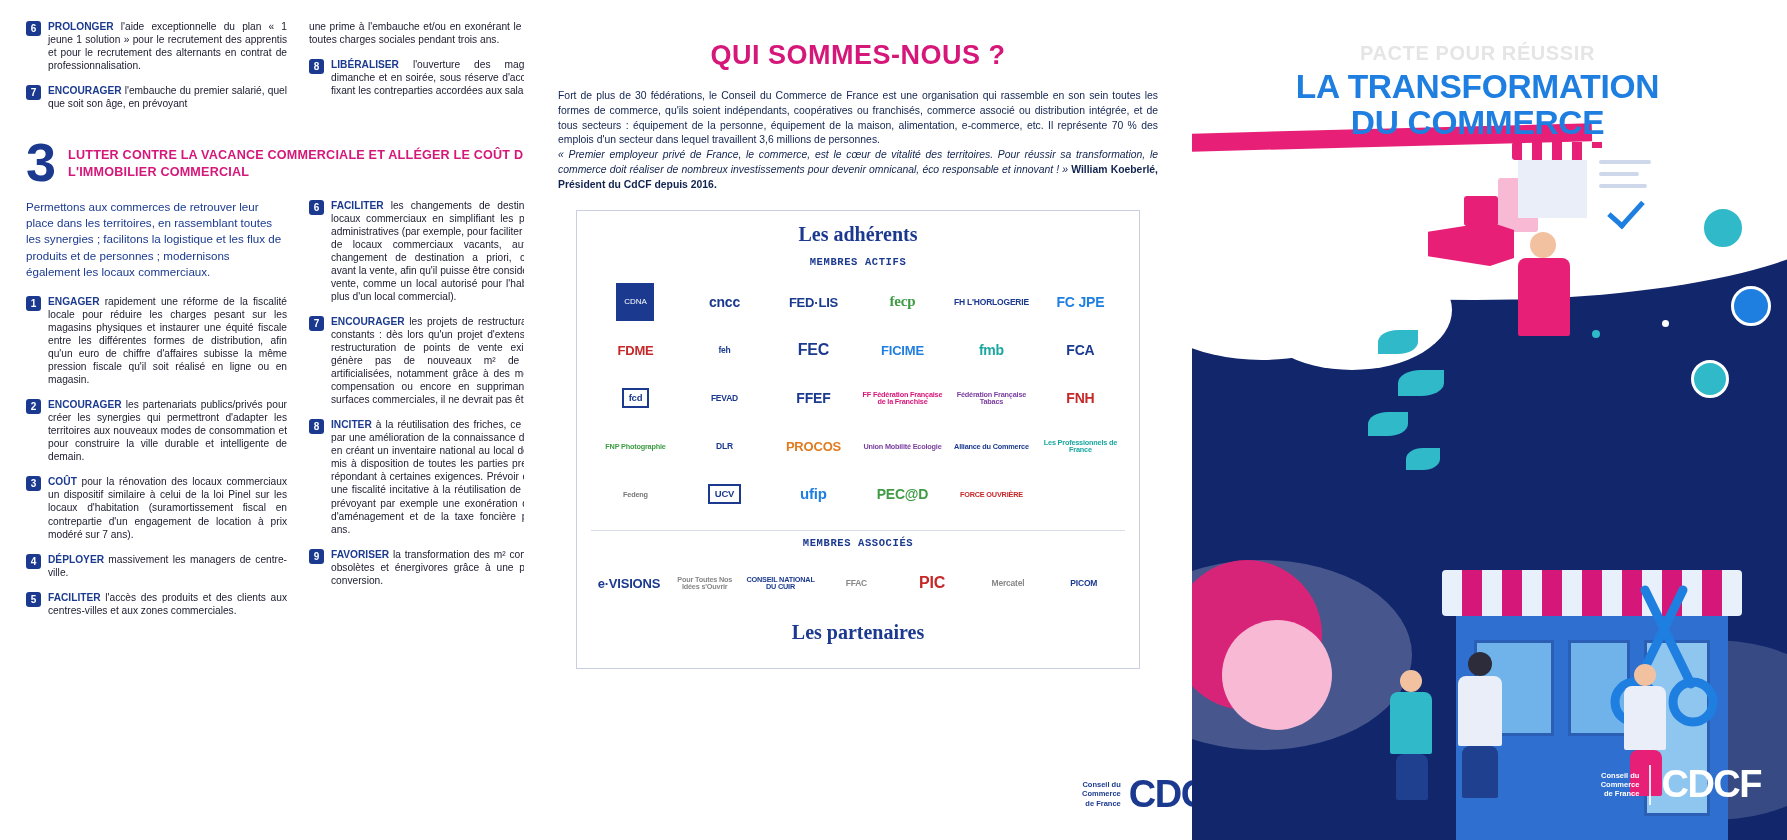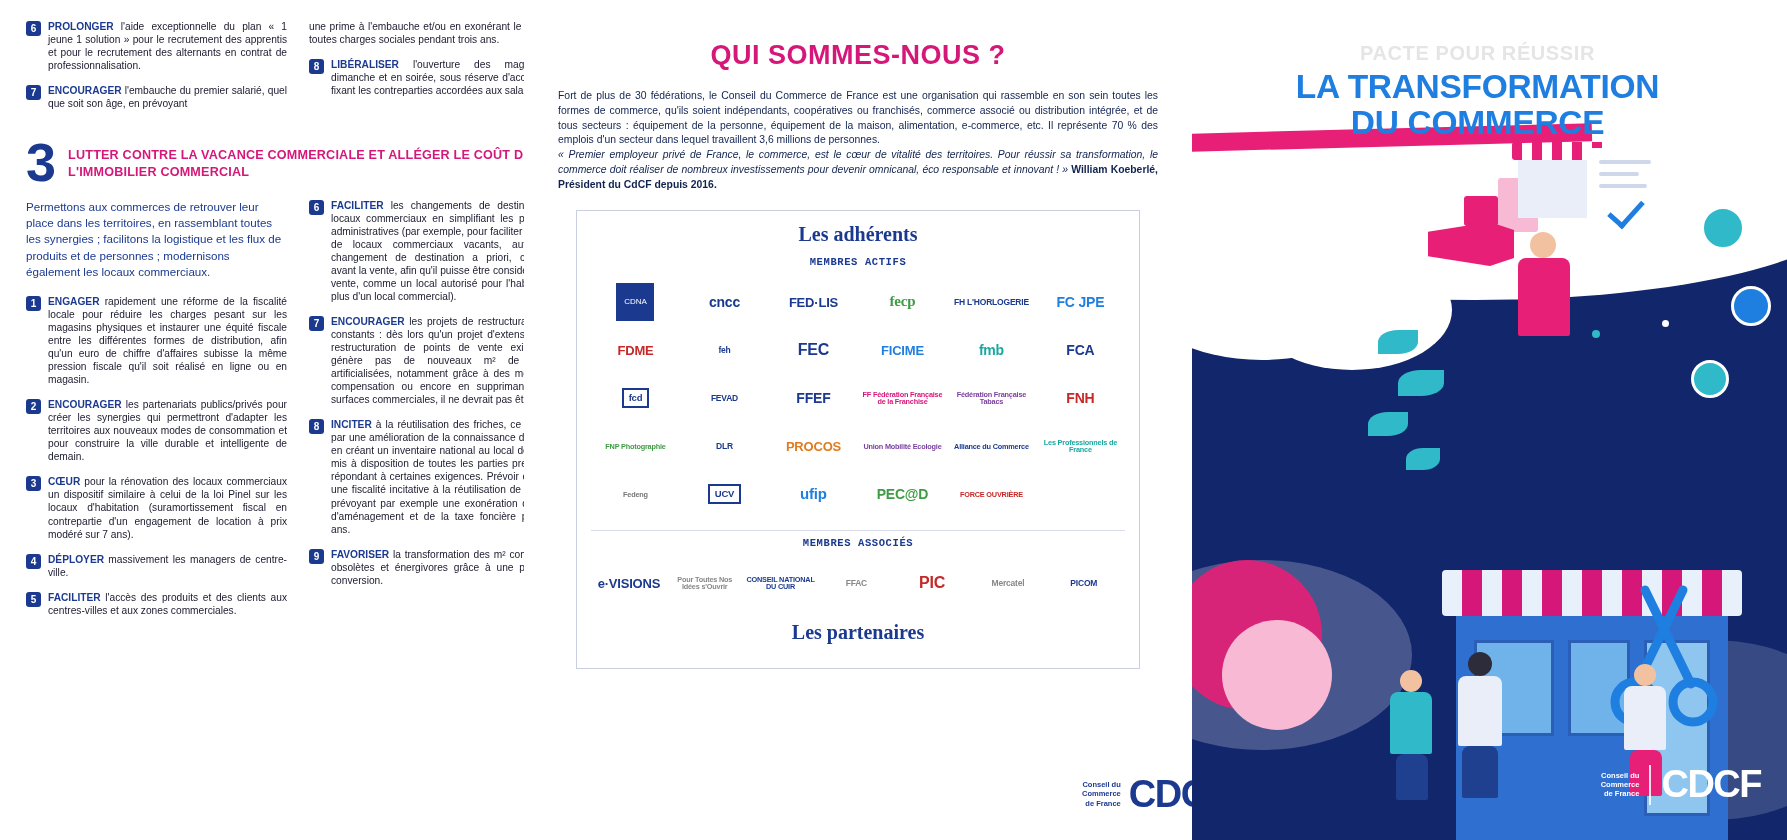--- a/index.html
+++ b/index.html
@@ -277,21 +277,21 @@
         <div class="item">
           <div class="num-badge">1</div>
           <div class="item-text"><span class="lead">ENGAGER</span><span> rapidement une réforme de la fiscalité locale pour réduire les charges pesant sur les magasins physiques et instaurer une équité fiscale entre les différentes formes de distribution, afin qu'un euro de chiffre d'affaires subisse la même pression fiscale qu'il soit réalisé en ligne ou en magasin.</span></div>
         </div>
         <div class="item">
           <div class="num-badge">2</div>
           <div class="item-text"><span class="lead">ENCOURAGER</span><span> les partenariats publics/privés pour créer les synergies qui permettront d'adapter les territoires aux nouveaux modes de consommation et pour construire la ville durable et intelligente de demain.</span></div>
         </div>
         <div class="item">
           <div class="num-badge">3</div>
-          <div class="item-text"><span class="lead">CŒUR</span><span> pour la rénovation des locaux commerciaux un dispositif similaire à celui de la loi Pinel sur les locaux d'habitation (suramortissement fiscal en contrepartie d'un engagement de location à prix modéré sur 7 ans).</span></div>
+          <div class="item-text"><span class="lead">COÛT</span><span> pour la rénovation des locaux commerciaux un dispositif similaire à celui de la loi Pinel sur les locaux d'habitation (suramortissement fiscal en contrepartie d'un engagement de location à prix modéré sur 7 ans).</span></div>
         </div>
         <div class="item">
           <div class="num-badge">4</div>
           <div class="item-text"><span class="lead">DÉPLOYER</span><span> massivement les managers de centre-ville.</span></div>
         </div>
         <div class="item">
           <div class="num-badge">5</div>
           <div class="item-text"><span class="lead">FACILITER</span><span> l'accès des produits et des clients aux centres-villes et aux zones commerciales.</span></div>
         </div>
       </div>

